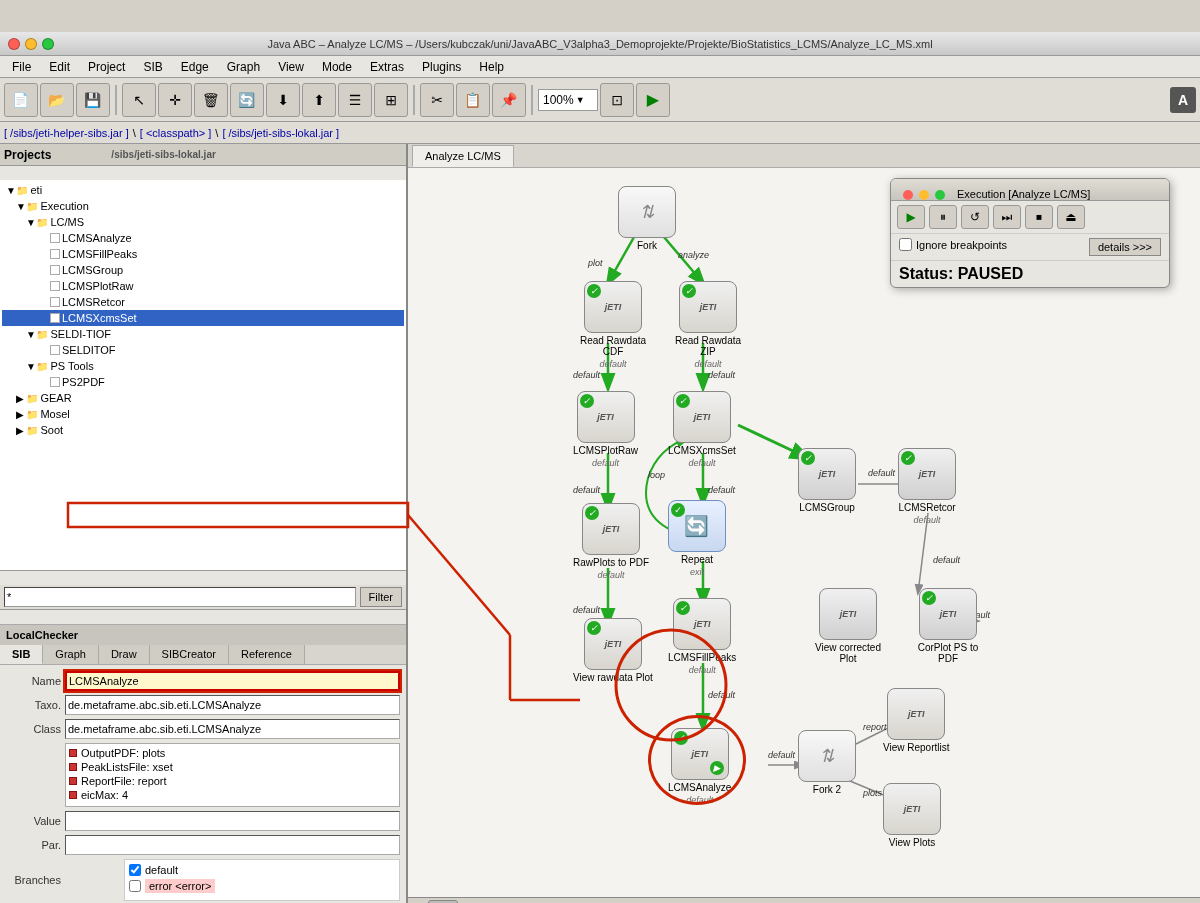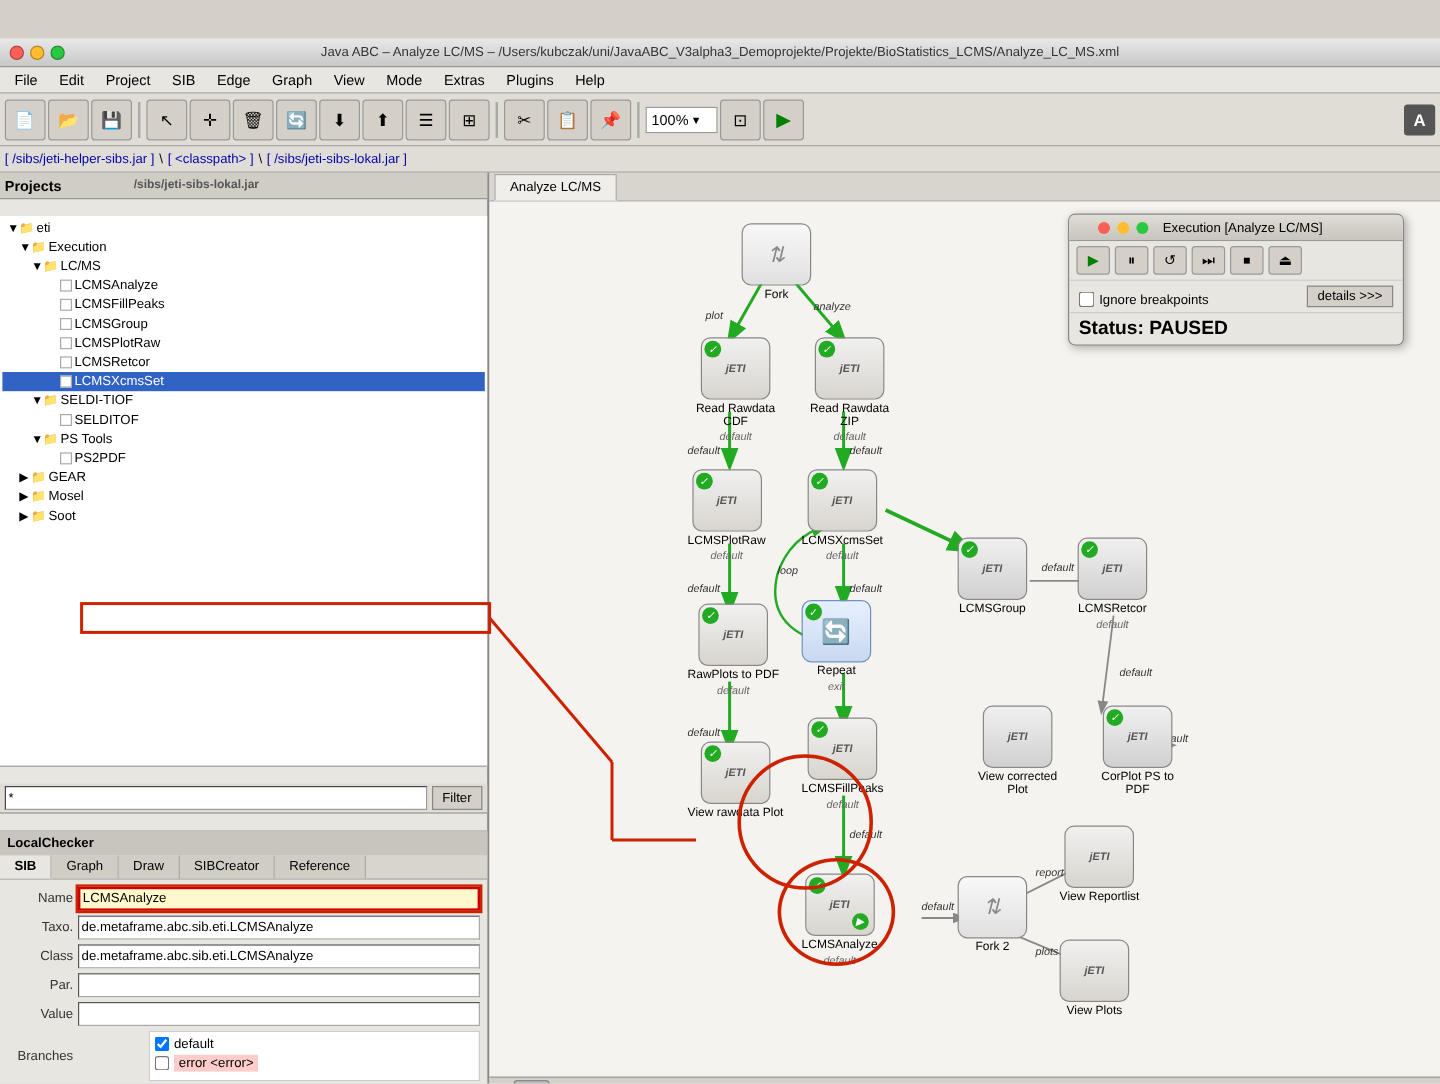--- a/index.html
+++ b/index.html
@@ -317,22 +317,22 @@
       background: #e8e6e0;
       border: 1px solid #888;
       border-radius: 6px;
       box-shadow: 2px 2px 8px rgba(0,0,0,0.3);
       z-index: 10;
     }
     .exec-title-bar {
       background: linear-gradient(to bottom, #e0ddd5, #c8c5be);
       height: 22px;
       display: flex;
-      align-items: center;
-      padding: 0 24px;
+      align-items: flex-end;
+      padding: 0 12px;
       border-radius: 5px 5px 0 0;
       border-bottom: 1px solid #999;
       font-size: 11px;
       gap: 6px;
     }
     .exec-btn-small {
       width: 10px; height: 10px; border-radius: 50%;
     }
     .exec-toolbar {
       display: flex;
@@ -347,21 +347,21 @@
       border: 1px solid #999;
       border-radius: 3px;
       display: flex;
       align-items: center;
       justify-content: center;
       cursor: pointer;
       font-size: 12px;
     }
     .exec-footer {
       display: flex;
-      align-items: flex-end;
+      align-items: flex-start;
       padding: 4px 8px;
       gap: 8px;
     }
     .exec-checkbox-row {
       display: flex;
       align-items: center;
       gap: 4px;
       font-size: 11px;
     }
     .details-btn {
@@ -708,26 +708,44 @@
           <input class="lc-input highlighted" type="text" value="LCMSAnalyze" style="">
         </div>
         <div class="lc-field-row">
           <span class="lc-label">Taxo.</span>
           <input class="lc-input" type="text" value="de.metaframe.abc.sib.eti.LCMSAnalyze" style="">
         </div>
         <div class="lc-field-row">
           <span class="lc-label">Class</span>
           <input class="lc-input" type="text" value="de.metaframe.abc.sib.eti.LCMSAnalyze" style="">
         </div>
+        <div class="lc-props-area">
+          <div class="prop-item">
+            <div class="prop-bullet"></div>
+            <span>OutputPDF: plots</span>
+          </div>
+          <div class="prop-item">
+            <div class="prop-bullet"></div>
+            <span>PeakListsFile: xset</span>
+          </div>
+          <div class="prop-item">
+            <div class="prop-bullet"></div>
+            <span>ReportFile: report</span>
+          </div>
+          <div class="prop-item">
+            <div class="prop-bullet"></div>
+            <span>eicMax: 4</span>
+          </div>
+        </div>
+        <div class="lc-field-row">
+          <span class="lc-label">Value</span>
+          <input class="lc-input" type="text" value="" style="">
+        </div>
         <div class="lc-field-row">
           <span class="lc-label">Par.</span>
-          <input class="lc-input" type="text" value="" style="">
-        </div>
-        <div class="lc-field-row">
-          <span class="lc-label">Value</span>
           <input class="lc-input" type="text" value="" style="">
         </div>
         <div class="lc-field-row">
           <span class="lc-label">Branches</span>
           <div class="branches-area" style="flex:1;">
             <div class="branch-item">
               <input type="checkbox" checked="" class="branch-cb" style="">
               <span>default</span>
             </div>
             <div class="branch-item">

